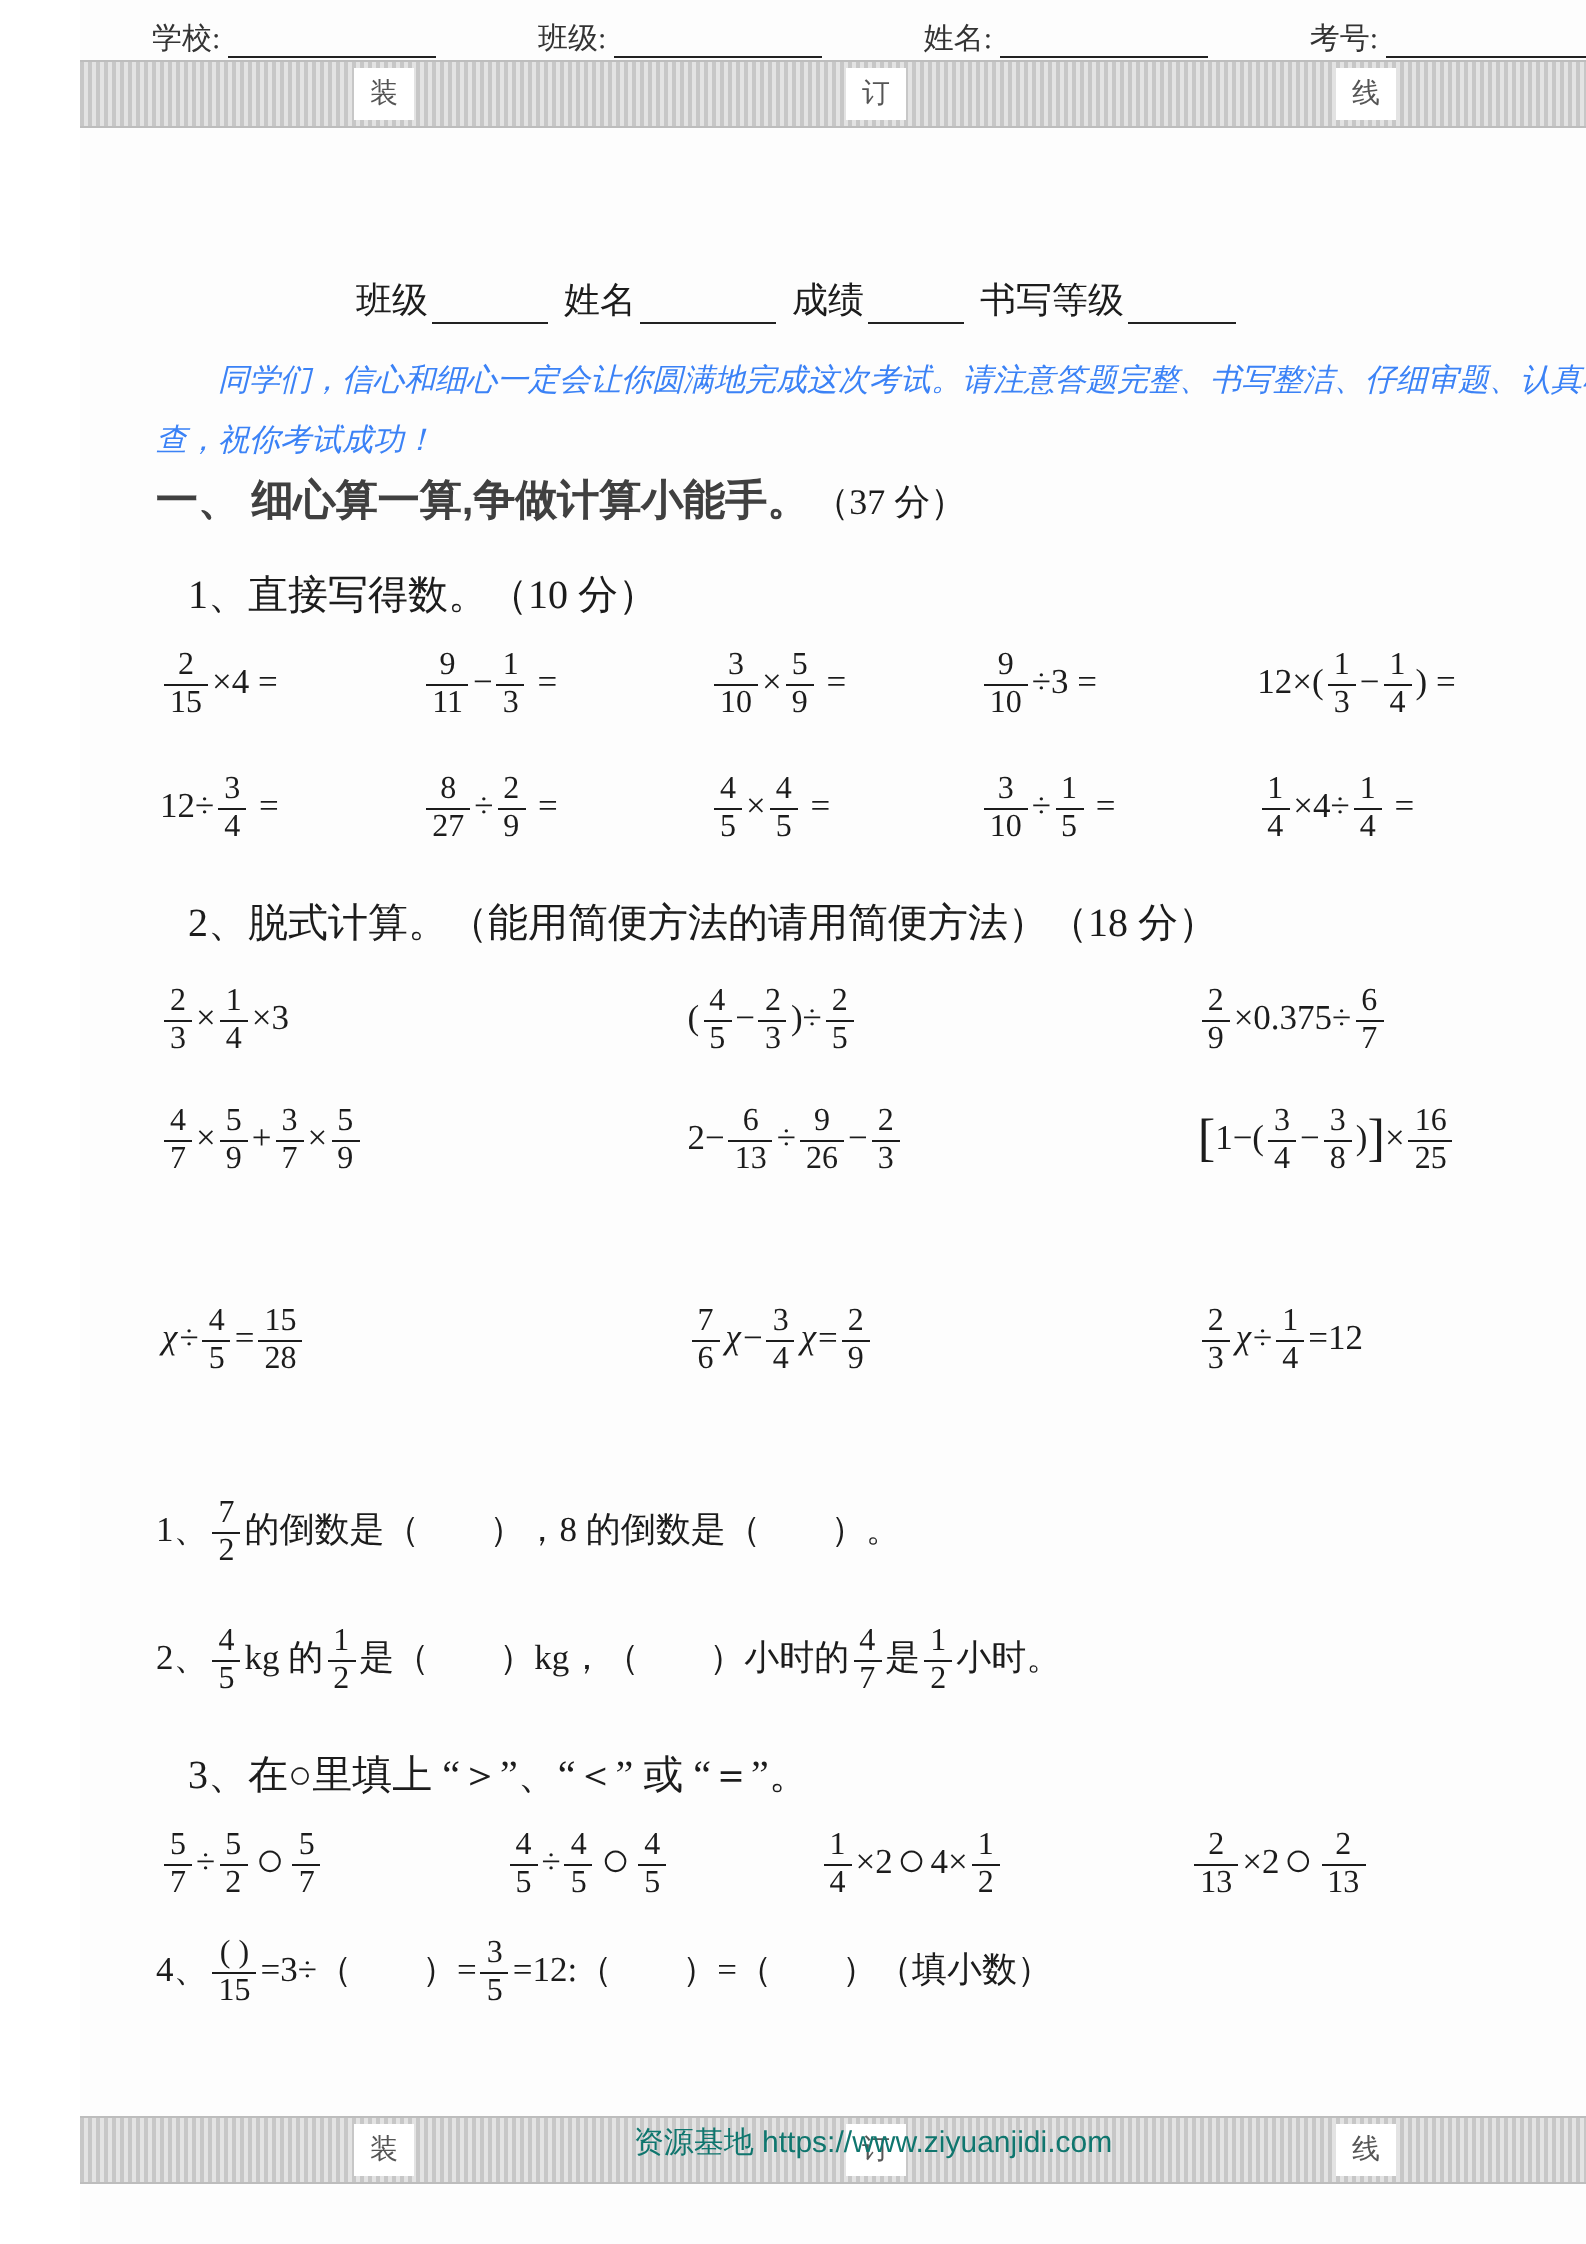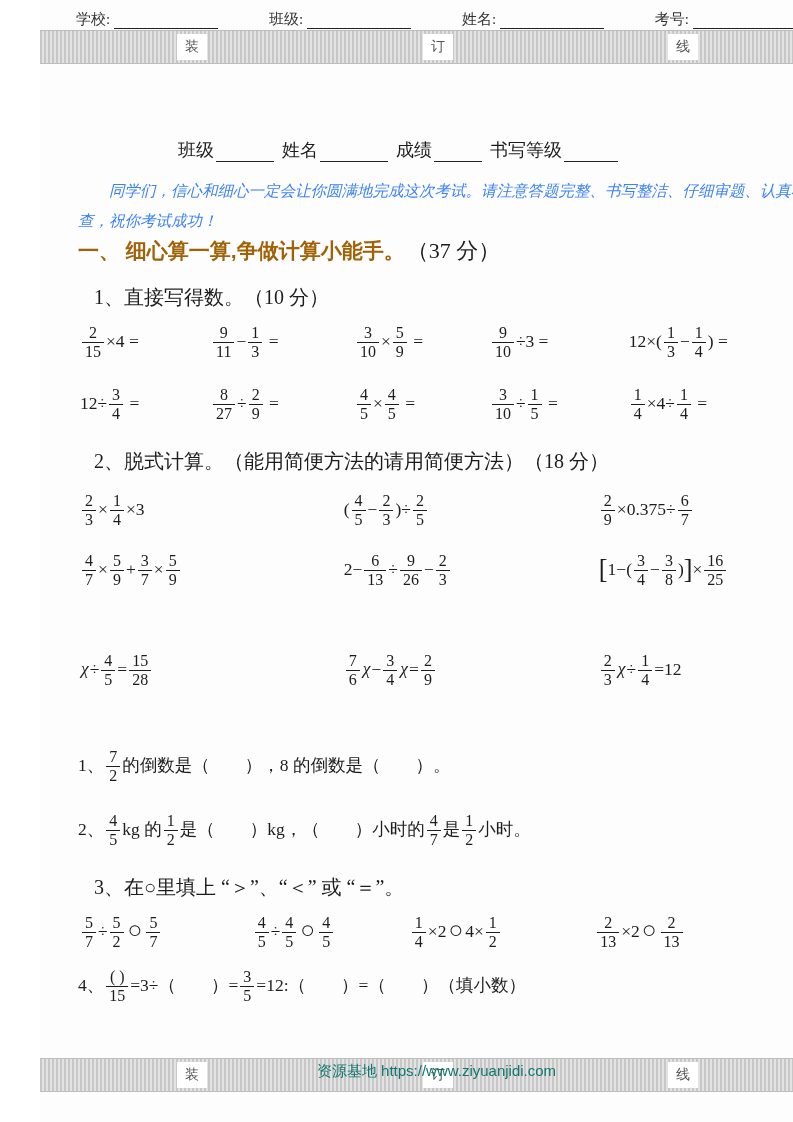--- a/index.html
+++ b/index.html
@@ -29,22 +29,22 @@
   .info-line{position:absolute;top:138px;left:138px;display:flex;align-items:flex-end;gap:8px;font-size:18px;justify-content:flex-end;}
   .info-item{display:flex;align-items:flex-end;gap:2px;}
   .info-item .line{display:inline-block;height:18px;border-bottom:1.5px solid #222;}
   .iw1{width:58px;} .iw2{width:68px;} .iw3{width:48px;} .iw4{width:54px;}
 
   .intro{position:absolute;top:176px;left:38px;right:26px;font-size:15.5px;font-style:italic;
          line-height:30px;text-indent:2em;color:#3b82f6;}
 
   .sec-heading{position:absolute;left:38px;white-space:nowrap;}
   .sh-one{top:236px;} .sh-two{top:704px;}
-  .hbold{font-family:"Liberation Sans","DejaVu Sans",sans-serif;font-weight:bold;font-size:21px;color:#a16207;}
-  .hscore{font-size:22px;margin-left:2px;}
+  .hbold{font-family:"Liberation Sans","DejaVu Sans",sans-serif;font-weight:bold;font-size:21px;color:#404040;}
+  .hscore{font-size:18px;margin-left:2px;}
 
   .q-label{position:absolute;left:54px;font-size:20px;white-space:nowrap;}
   .ql-11{top:284px;} .ql-12{top:448px;} .ql-13{top:612px;} .ql-23{top:874px;}
 
   .row{position:absolute;left:40px;right:18px;display:grid;align-items:center;height:52px;}
   .grid5{grid-template-columns:1.02fr 1.12fr 1.05fr 1.08fr 1.45fr;}
   .grid3{grid-template-columns:1.22fr 1.18fr 1fr;}
   .grid4{grid-template-columns:1.1fr 1fr 1.18fr 1.4fr;}
   .r-c1a{top:316px;} .r-c1b{top:378px;}
   .r-c2a{top:484px;} .r-c2b{top:544px;}

